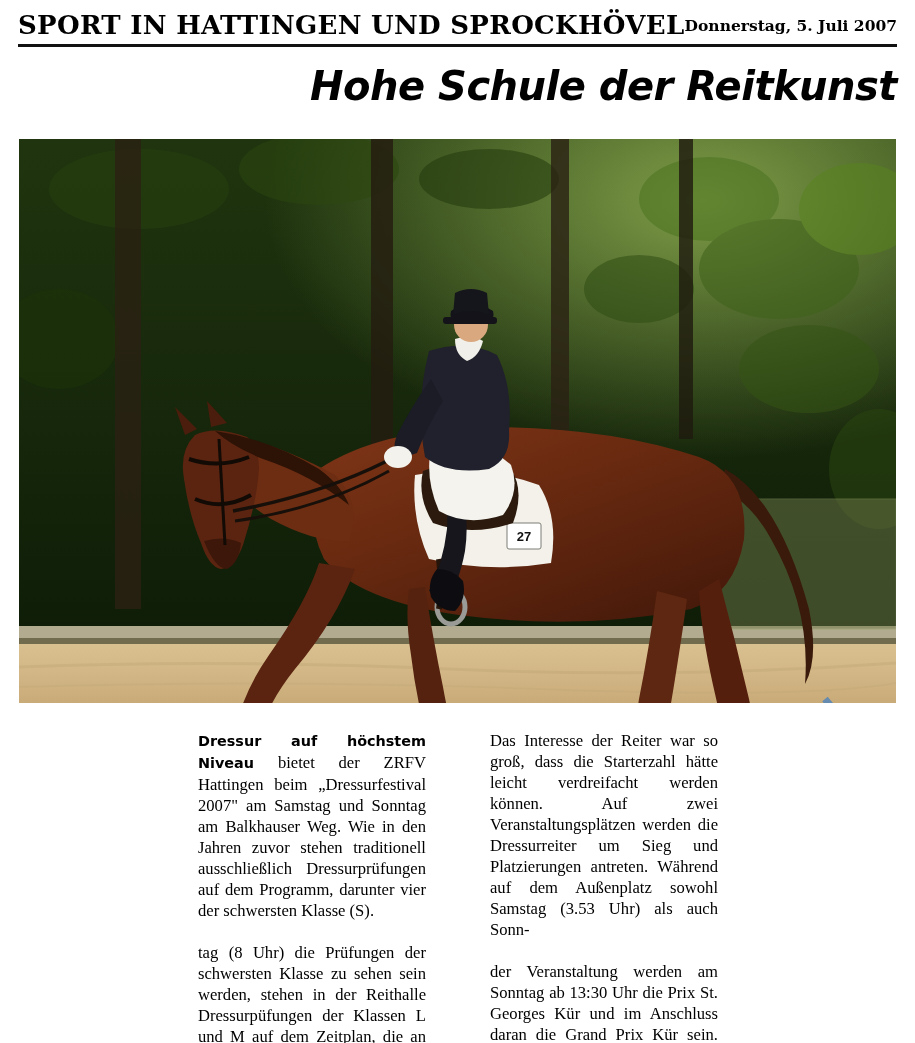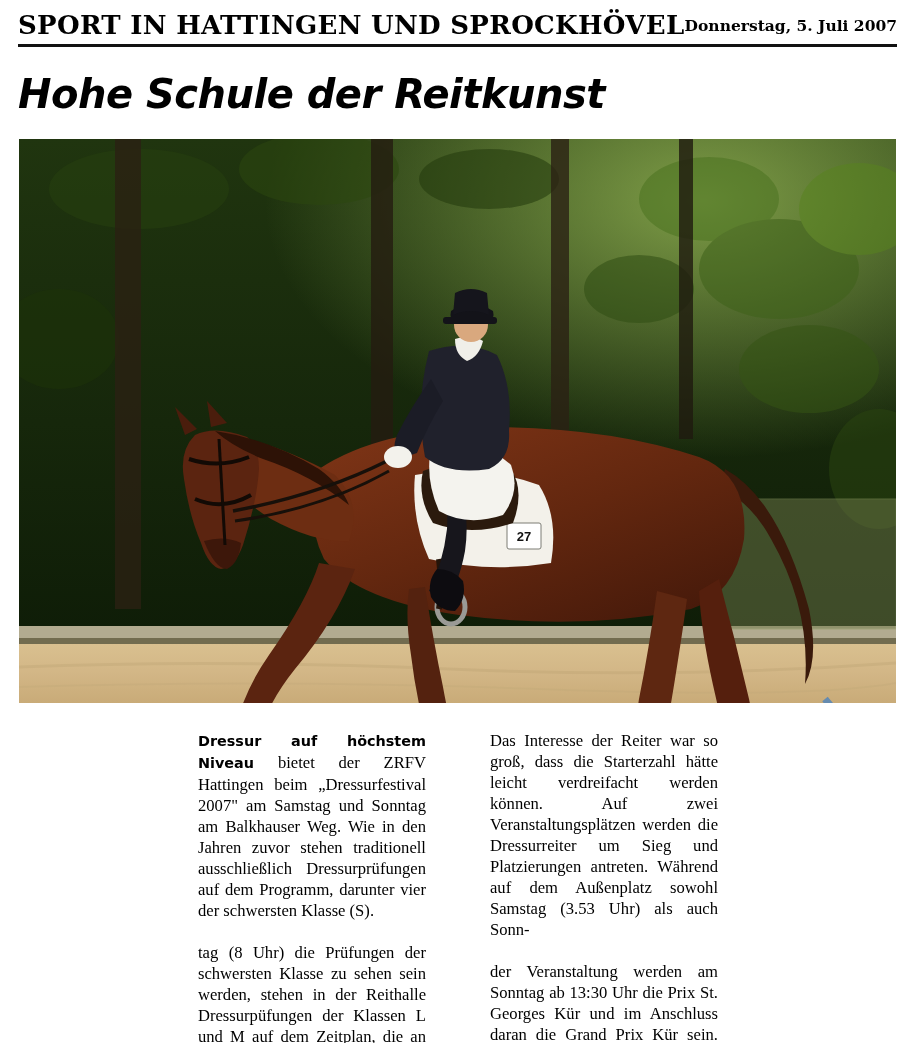--- a/index.html
+++ b/index.html
@@ -49,23 +49,23 @@
     font-size: 15.5px;
     line-height: 32px;
     white-space: nowrap;
     padding-bottom: 19px;
   }
 
   
   .headline {
     position: absolute;
     left: 18px;
-    top: 70px;
+    top: 62px;
     width: 879px;
-    text-align: left;
+    text-align: right;
     font-family: "DejaVu Sans", sans-serif;
     font-weight: bold;
     font-style: italic;
     font-size: 40px;
     letter-spacing: -0.5px;
     line-height: 48px;
   }
 
   
   .photo {

